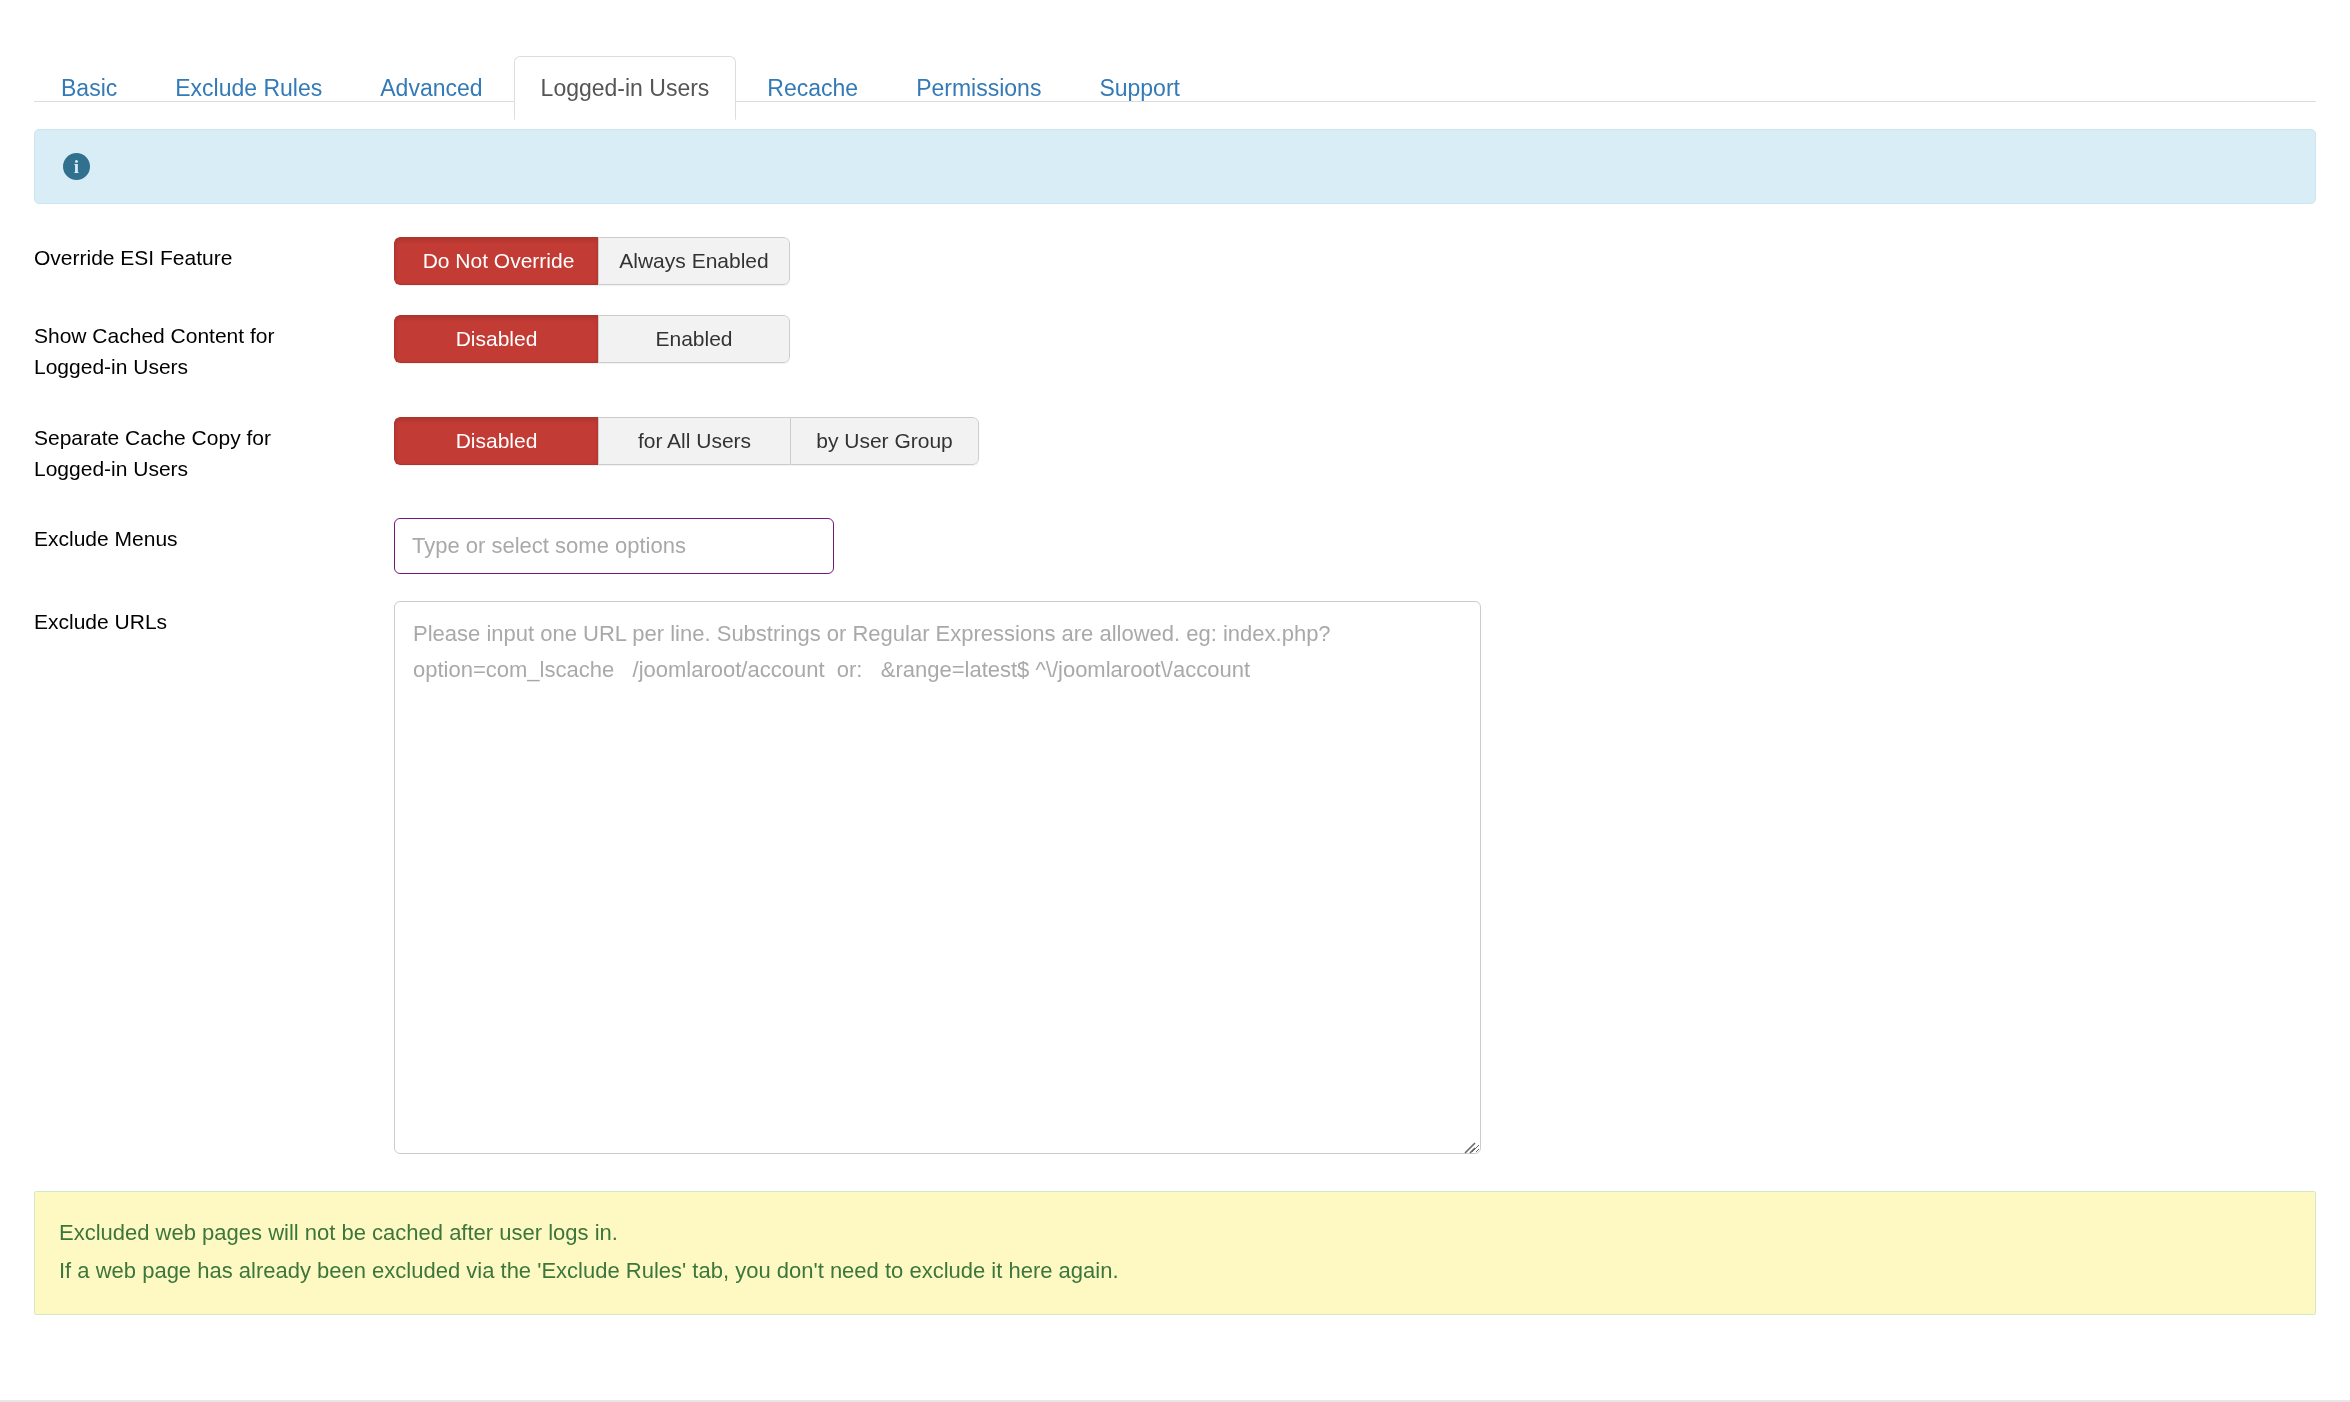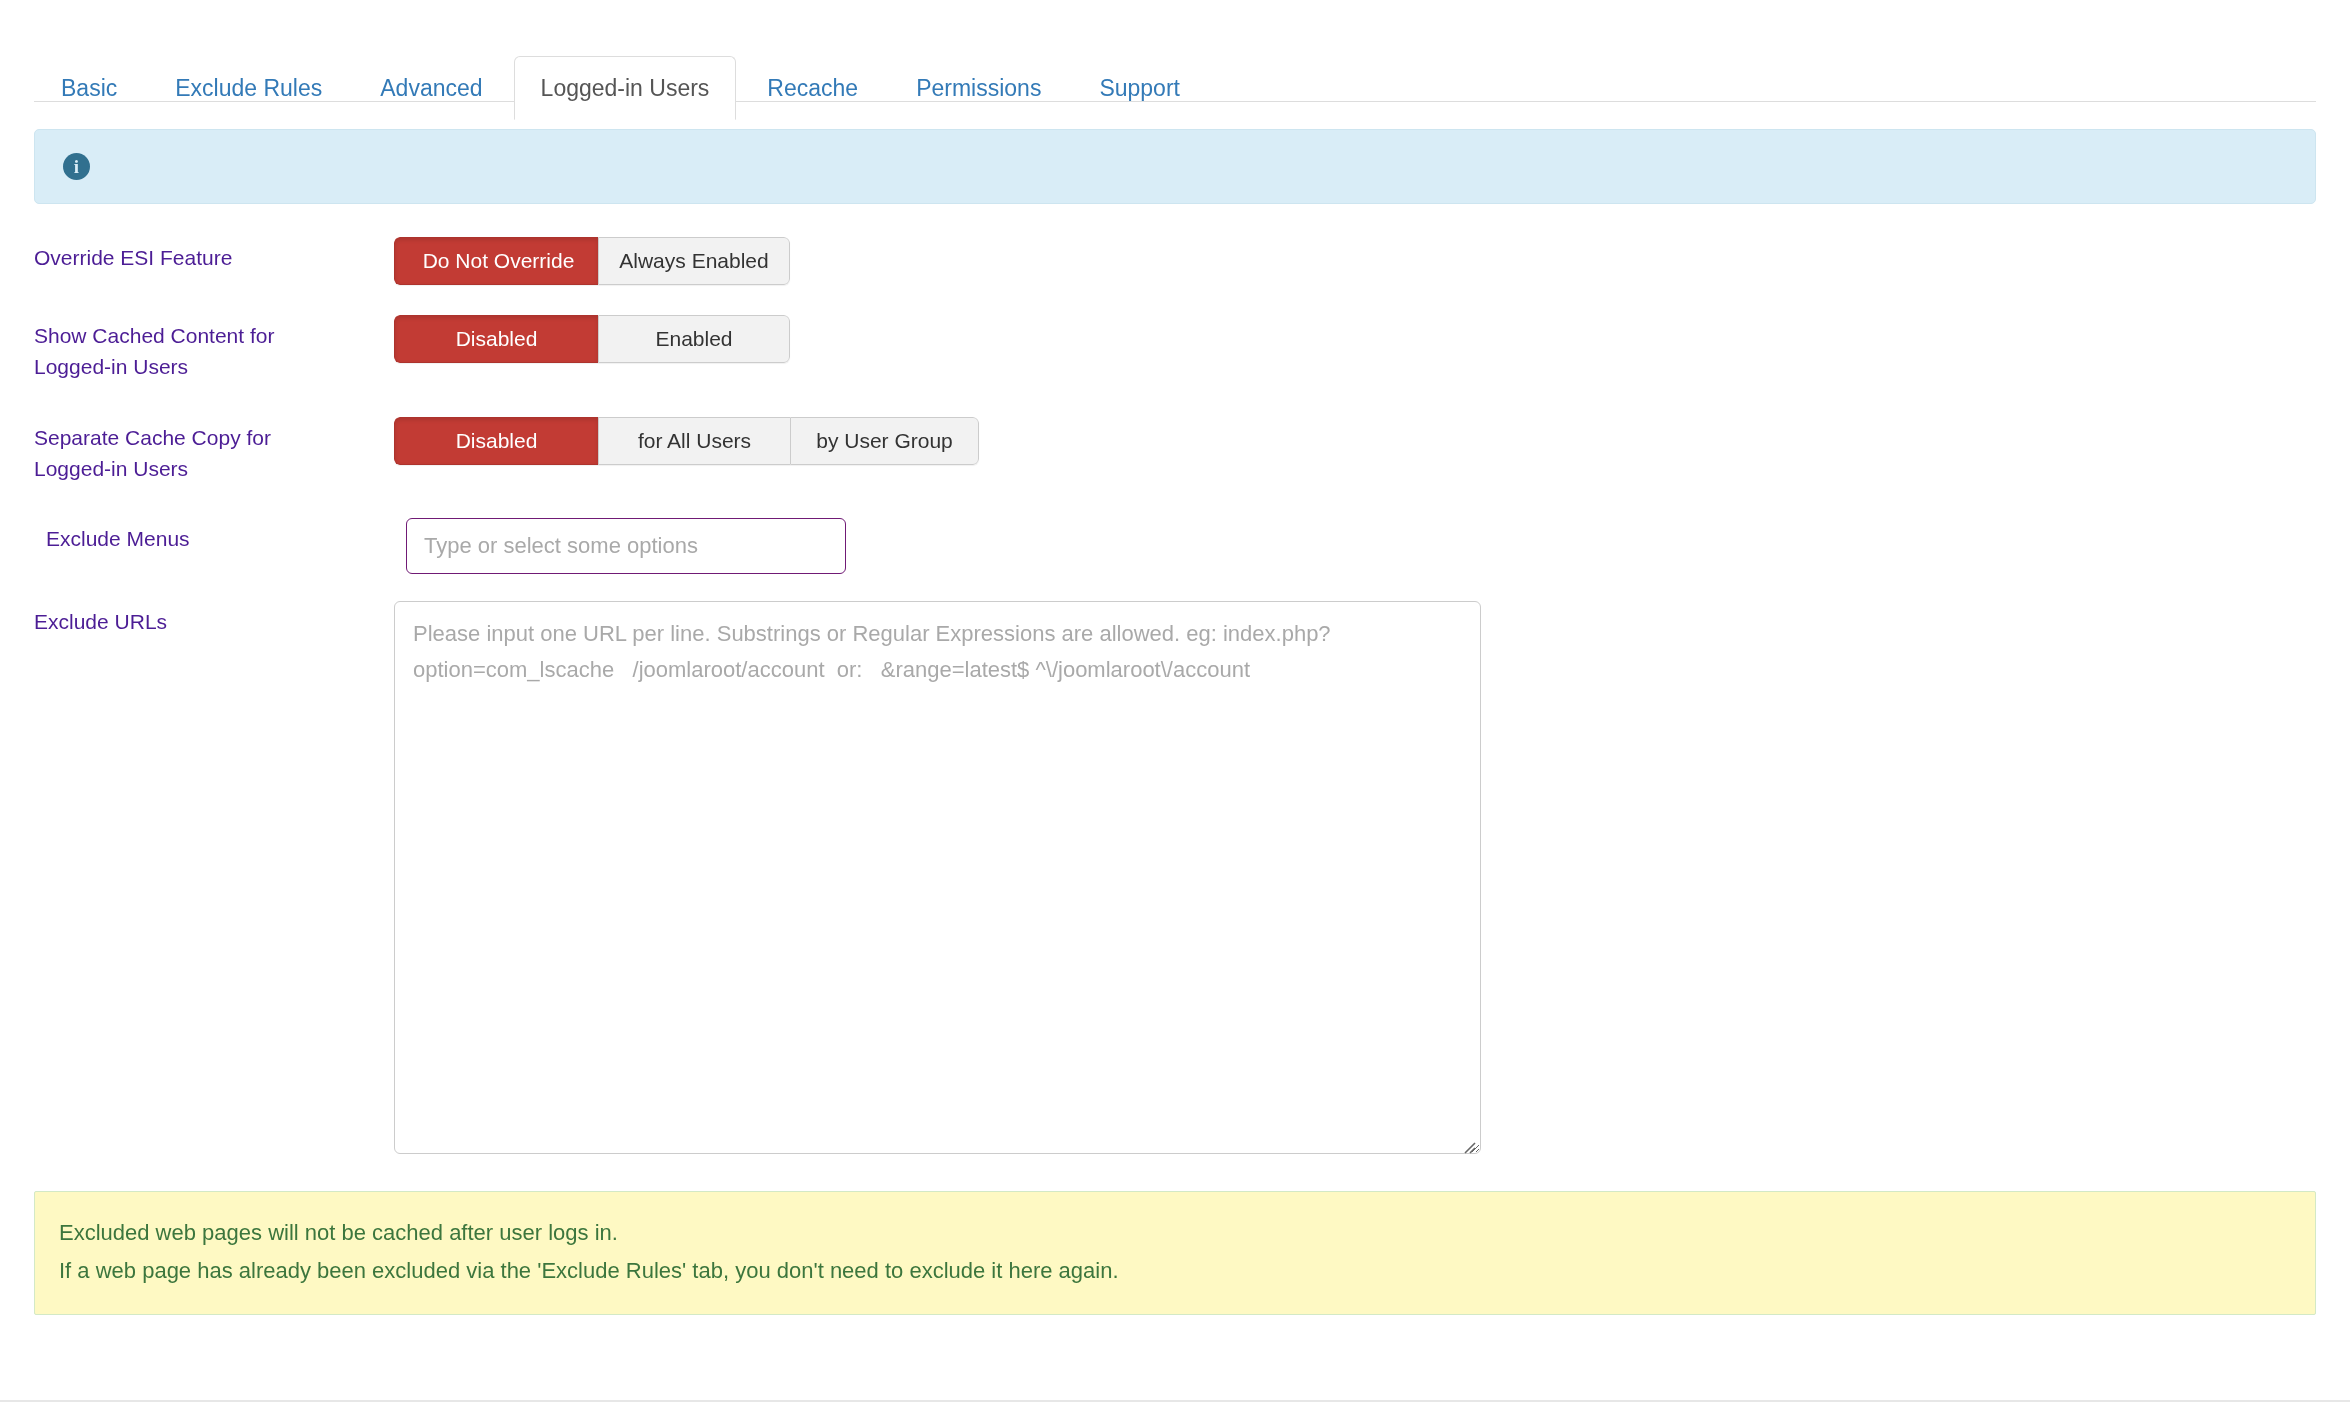--- a/index.html
+++ b/index.html
@@ -97,29 +97,29 @@
   }
   .row {
     display: flex;
     align-items: flex-start;
   }
   .row-label {
     width: 360px;
     flex: none;
     font-size: 21px;
     line-height: 31px;
-    color: #4c1d95;
+    color: #000000;
     padding-top: 5px;
   }
   .row-control { flex: 1 1 auto; }
 
   .r1 { margin-top: 33px; }
   .r2 { margin-top: 30px; }
   .r3 { margin-top: 35px; }
-  .r4 { margin-top: 34px; margin-left: 12px; }
+  .r4 { margin-top: 34px; }
   .r5 { margin-top: 27px; }
 
   
   .btn-group {
     display: inline-flex;
     border-radius: 6px;
     overflow: hidden;
     box-shadow: 0 1px 1px rgba(0,0,0,0.06);
   }
   .btn-opt {

